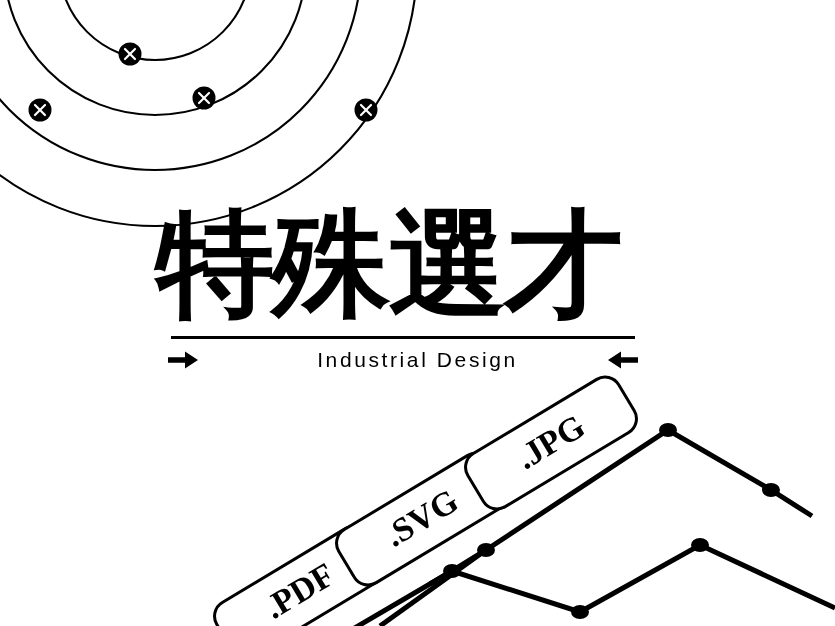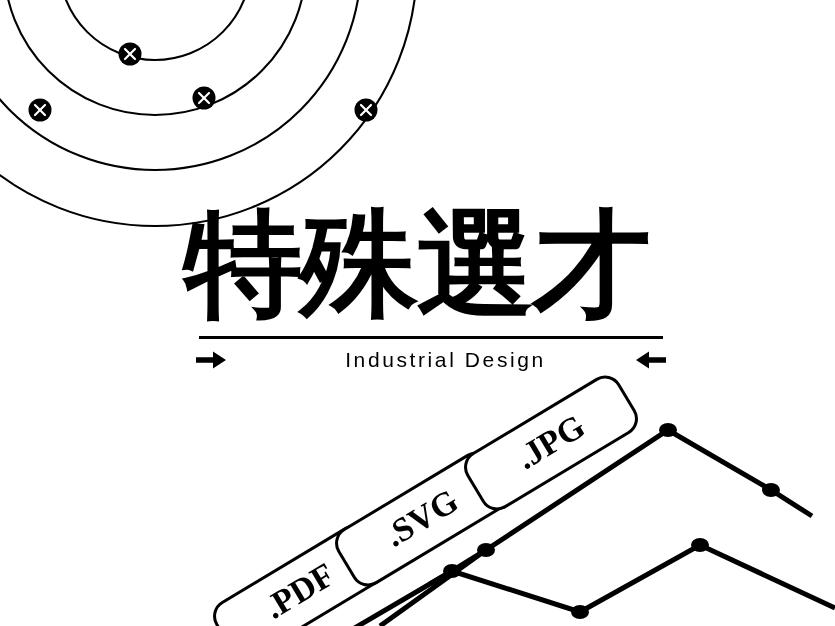--- a/index.html
+++ b/index.html
@@ -21,21 +21,21 @@
   #art {
     position: absolute;
     inset: 0;
     width: 835px;
     height: 626px;
     display: block;
   }
   
   .title-block {
     position: absolute;
-    left: 184px;
+    left: 156px;
     top: 206px;
     width: 500px;
     height: 165px;
   }
   .title-cjk {
     font-family: "DejaVu Sans", "Liberation Sans", sans-serif;
     font-weight: 700;
     font-size: 116px;
     line-height: 1.0;
     letter-spacing: -2px;

